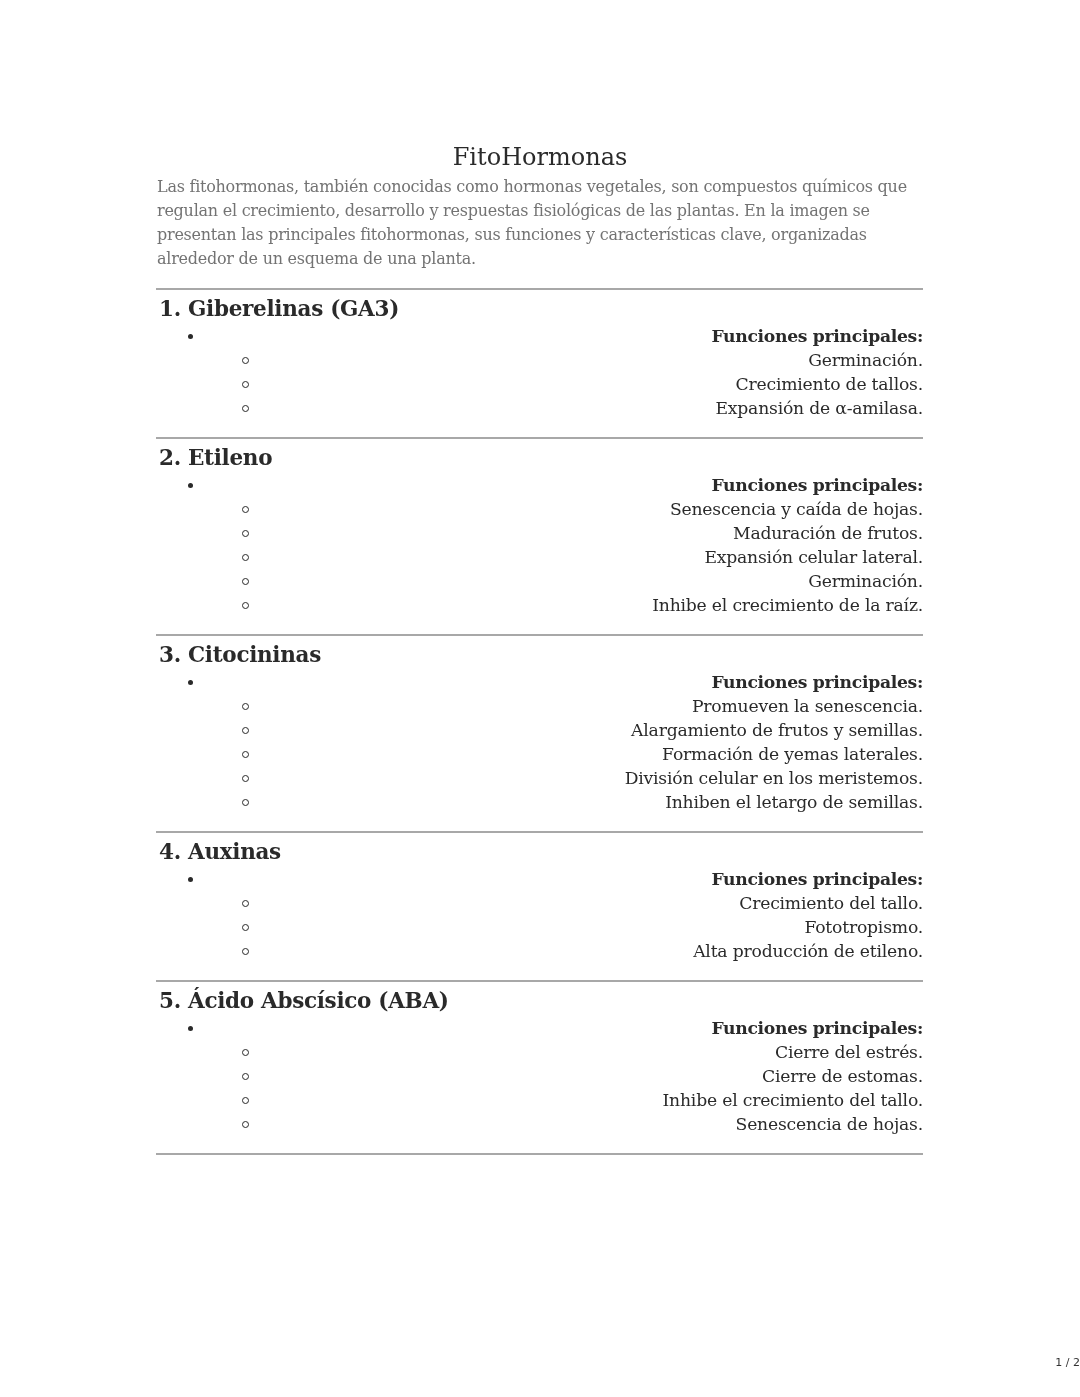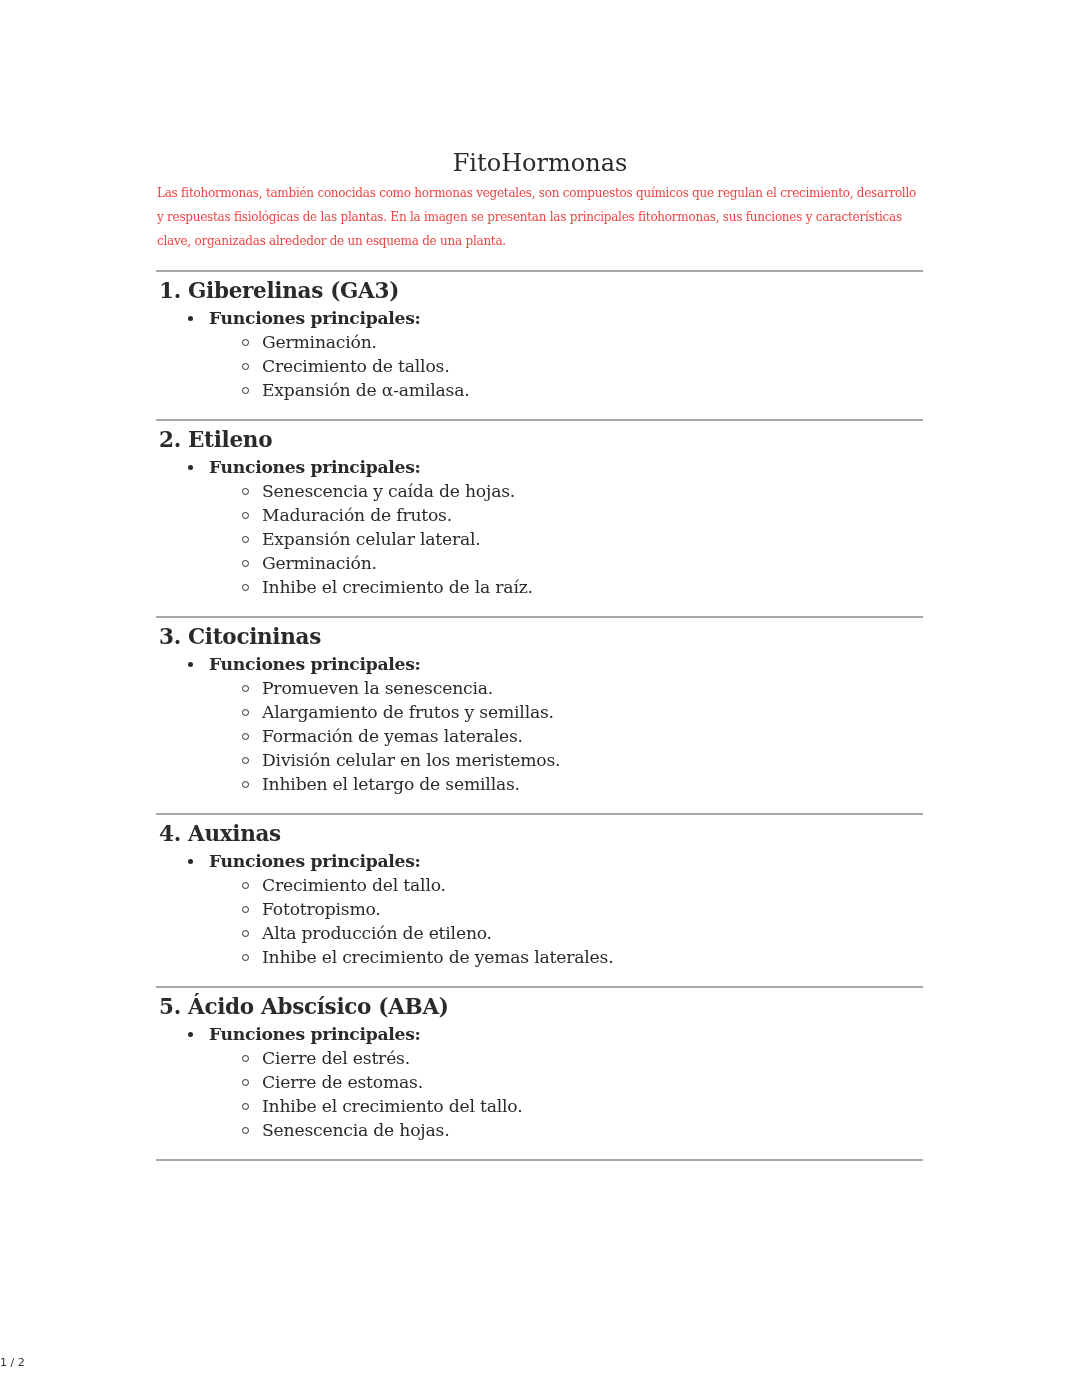--- a/index.html
+++ b/index.html
@@ -11,36 +11,36 @@
       width: 1080px;
       height: 1397px;
       position: relative;
       overflow: hidden;
       font-family: "DejaVu Serif", "Liberation Serif", serif;
       color: #2a2a2a;
     }
     .page {
       position: absolute;
       left: 157px;
-      top: 146px;
+      top: 140px;
       width: 766px;
     }
     .doc-title {
       text-align: center;
       font-size: 24px;
       font-weight: normal;
       margin: 0;
       line-height: 34px;
       color: #2a2a2a;
     }
     .intro {
-      font-size: 12px;
+      font-size: 16px;
       line-height: 24px;
       margin: 1px 0 16px 0;
-      color: #ef4444;
+      color: #737373;
       letter-spacing: -0.25px;
     }
     hr.sep {
       border: none;
       border-top: 2px solid #a8a8a8;
       margin: 17px 0 0 -1px;
       width: 767px;
       height: 0;
     }
     .section {
@@ -57,20 +57,21 @@
     ul.level1 {
       list-style: none;
       margin: 0;
       padding: 0;
     }
     ul.level1 > li {
       position: relative;
       padding-left: 52px;
       font-size: 17.2px;
       line-height: 24px;
+      text-align: right;
     }
     .bullet-disc {
       position: absolute;
       left: 31px;
       top: 10px;
       width: 5px;
       height: 5px;
       border-radius: 50%;
       background: #2a2a2a;
     }
@@ -98,21 +99,21 @@
       height: 5px;
       border-radius: 50%;
       border: 1.4px solid #2a2a2a;
       background: transparent;
     }
     .footer {
       position: absolute;
       left: 0;
       width: 1080px;
       top: 1356px;
-      text-align: left;
+      text-align: right;
       font-family: "DejaVu Sans", "Liberation Sans", sans-serif;
       font-size: 11px;
       color: #333333;
     }
   </style>
 </head>
 <body>
 
 <div class="page">
   <h1 class="doc-title">FitoHormonas</h1>
@@ -157,21 +158,20 @@
         </ul>
         <hr class="sep">
       </div>
       <div class="section">
         <h2 class="section-title">4. Auxinas</h2>
         <ul class="level1">
           <li><span class="bullet-disc"></span><span class="sub-heading">Funciones principales:</span><ul class="level2">
               <li><span class="bullet-circle"></span><span>Crecimiento del tallo.</span></li>
               <li><span class="bullet-circle"></span><span>Fototropismo.</span></li>
               <li><span class="bullet-circle"></span><span>Alta producción de etileno.</span></li>
-              <li><span class="bullet-circle"></span><span>Inhibe el crecimiento de yemas laterales.</span></li>
             </ul></li>
         </ul>
         <hr class="sep">
       </div>
       <div class="section">
         <h2 class="section-title">5. Ácido Abscísico (ABA)</h2>
         <ul class="level1">
           <li><span class="bullet-disc"></span><span class="sub-heading">Funciones principales:</span><ul class="level2">
               <li><span class="bullet-circle"></span><span>Cierre del estrés.</span></li>
               <li><span class="bullet-circle"></span><span>Cierre de estomas.</span></li>

